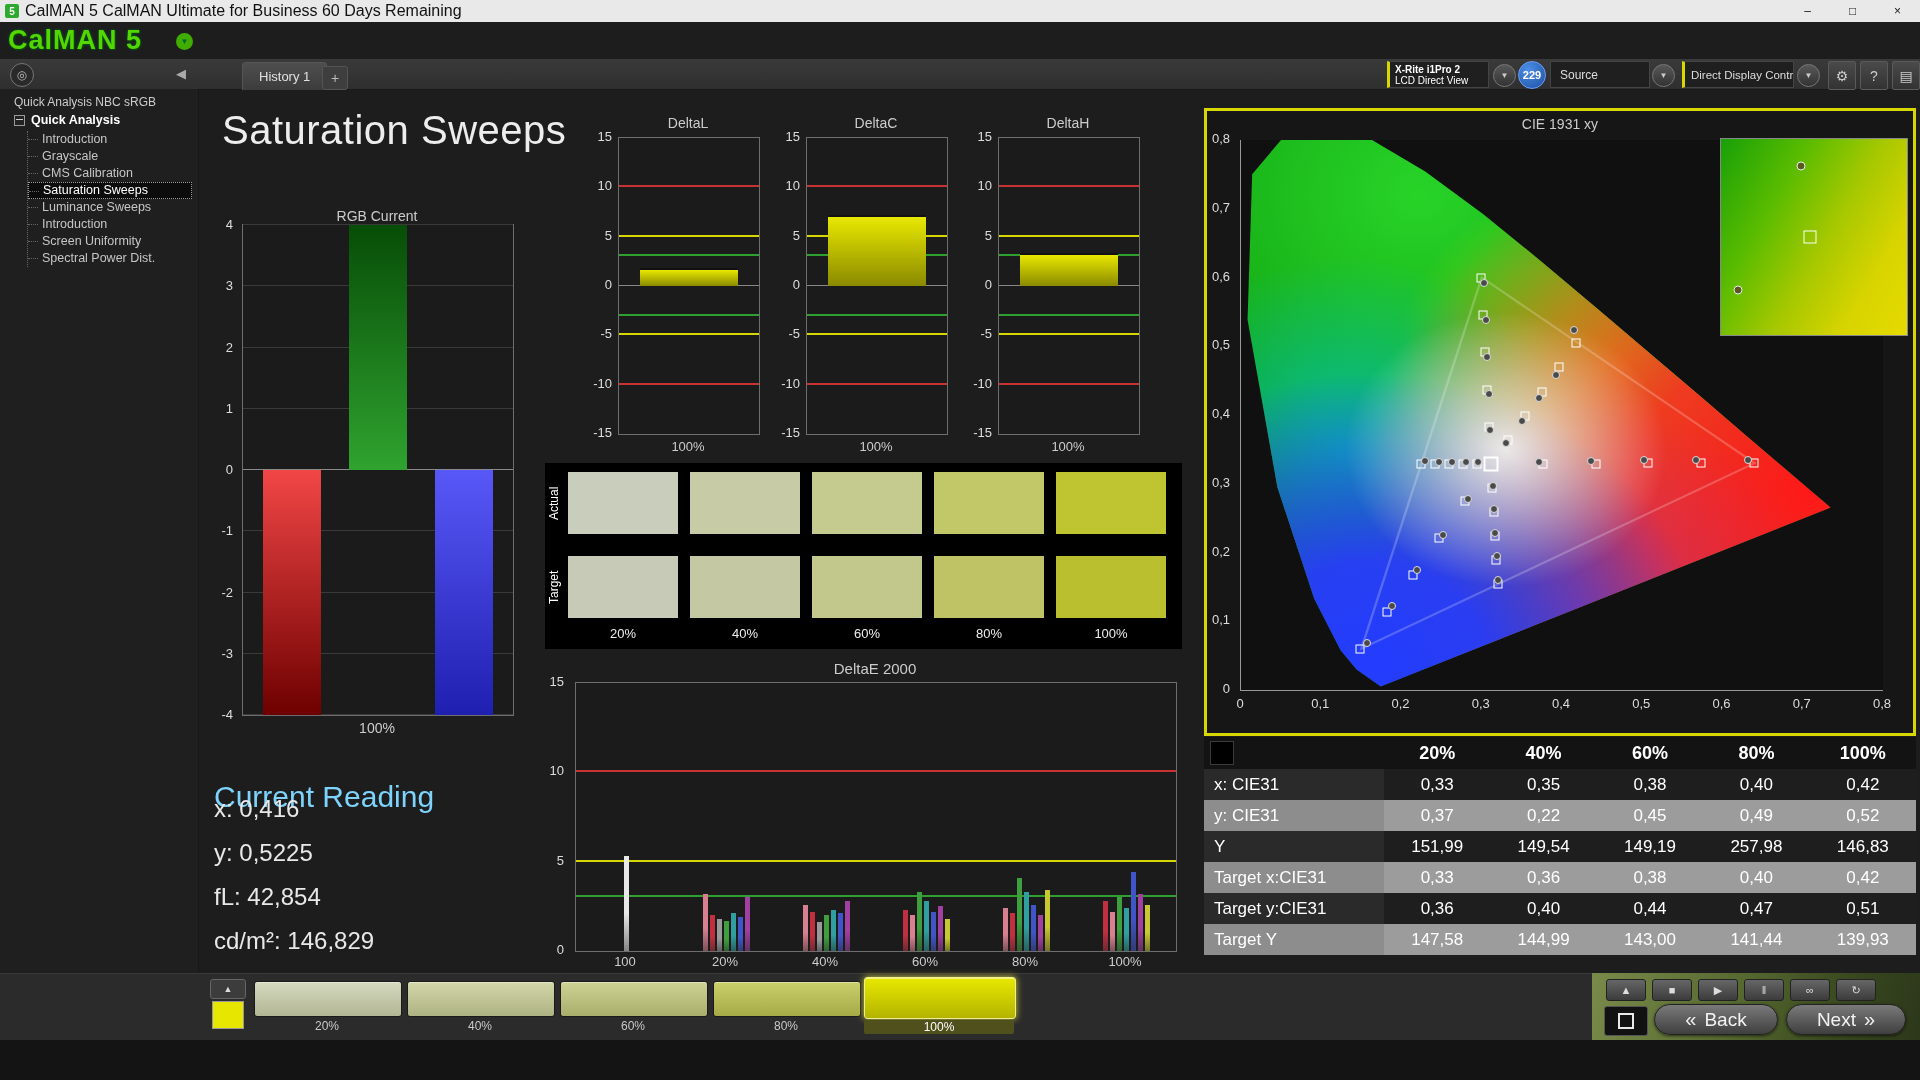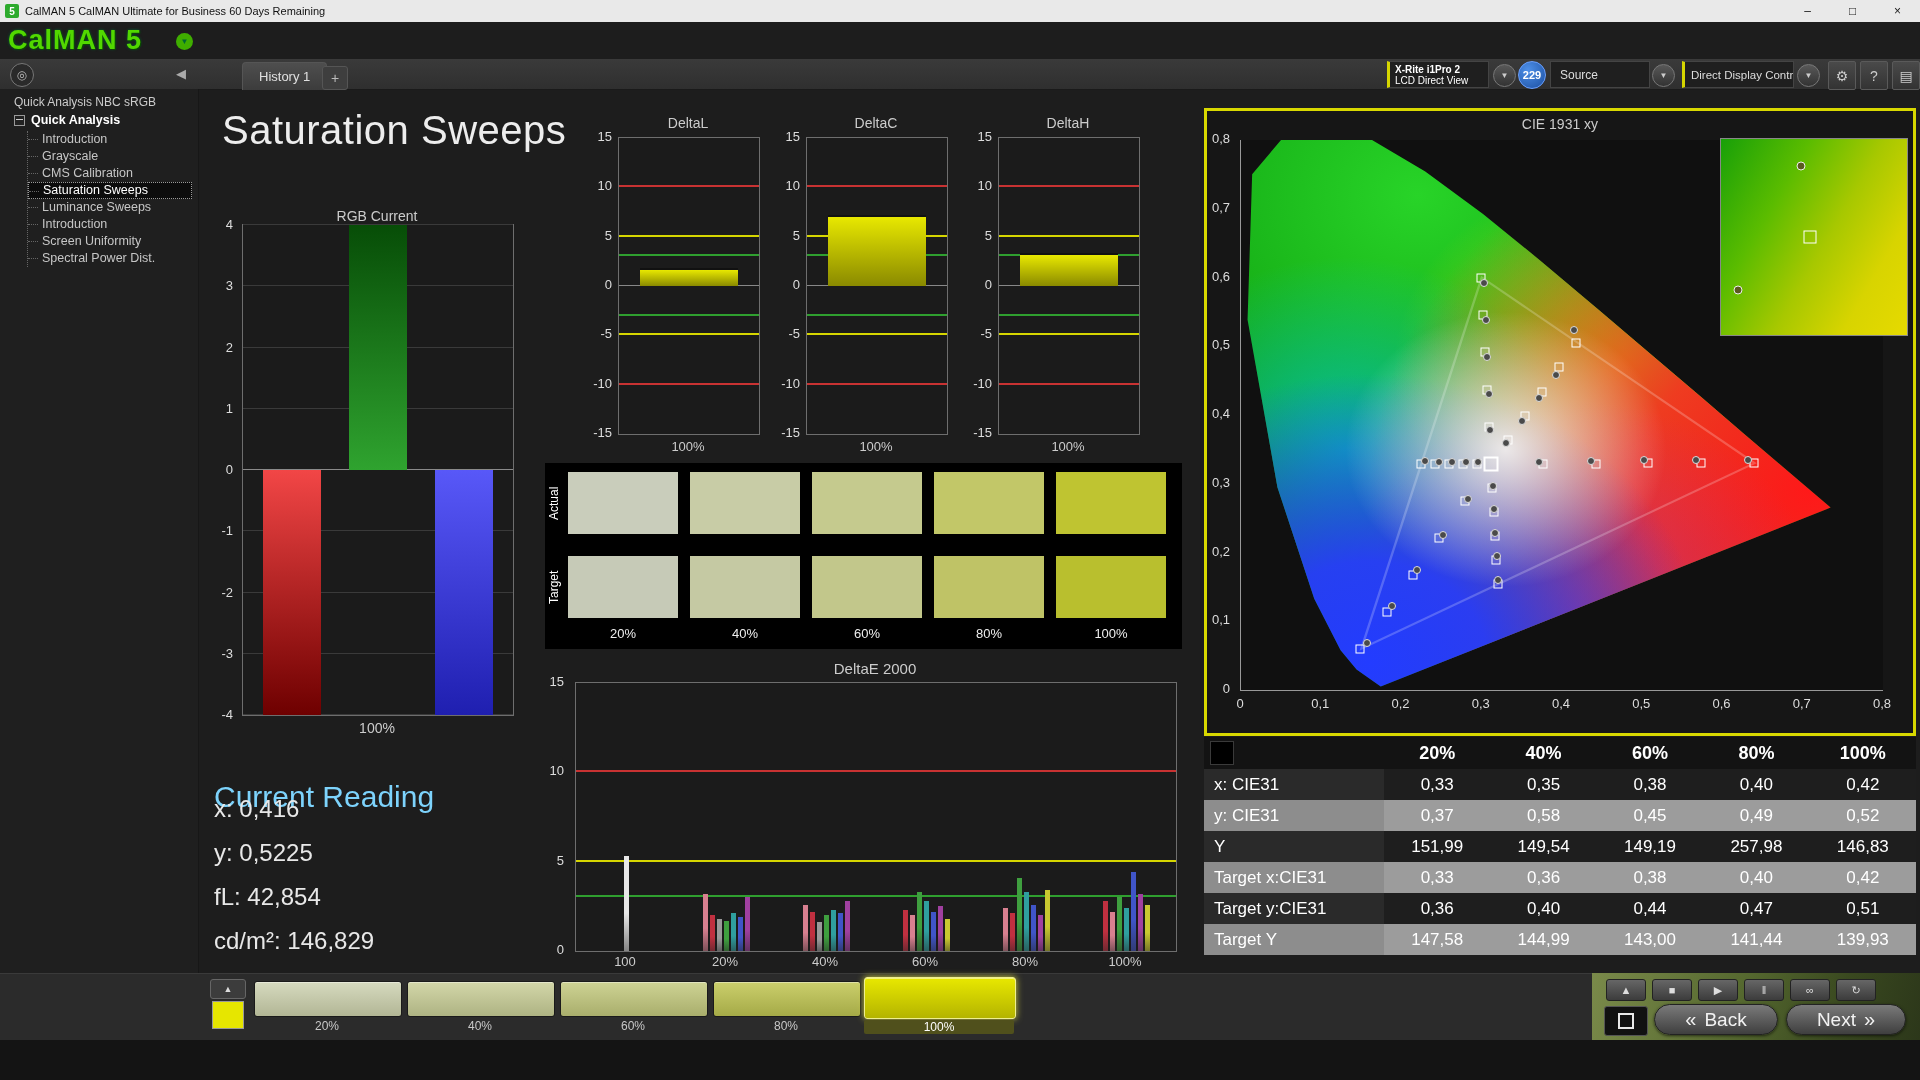--- a/index.html
+++ b/index.html
@@ -1,20 +1,20 @@
 <!DOCTYPE html>
 <html><head>
 <meta charset="utf-8">
 <style>
   html,body{margin:0;padding:0;width:1920px;height:1080px;background:#1d1d1d;overflow:hidden;
     font-family:"Liberation Sans",sans-serif;position:relative;}
   
   .titlebar{position:absolute;top:0;left:0;width:1920px;height:22px;background:#e9e9e9;display:flex;align-items:center;z-index:50;}
   .app-badge{width:14px;height:14px;background:#2daa2d;color:#fff;font-size:10px;font-weight:bold;display:flex;align-items:center;justify-content:center;margin:0 6px 0 5px;border-radius:2px;}
-  .title-text{font-size:11px;color:#111;}
+  .title-text{font-size:16px;color:#111;}
   .win-btns{margin-left:auto;display:flex;height:22px;}
   .win-btn{width:45px;height:22px;display:flex;align-items:center;justify-content:center;font-size:12px;color:#222;}
   
   .logo{position:absolute;left:8px;top:25px;font-size:27px;font-weight:800;color:#52d800;letter-spacing:1px;
     text-shadow:1px 1px 0 #0a4a00,0 0 3px #063;z-index:5;}
   .logo-drop{position:absolute;left:176px;top:33px;width:17px;height:17px;border-radius:50%;background:#3fae00;color:#063;font-size:8px;display:flex;align-items:center;justify-content:center;z-index:5;}
   .tabstrip{position:absolute;left:0;top:59px;width:1920px;height:30px;background:linear-gradient(#3a3a3a,#2f2f2f);border-bottom:1px solid #1a1a1a;}
   .round-btn{position:absolute;left:10px;top:63px;width:22px;height:22px;border-radius:50%;background:#2a2a2a;border:1px solid #777;color:#bbb;font-size:12px;display:flex;align-items:center;justify-content:center;}
   .collapse{position:absolute;left:176px;top:66px;color:#aaa;font-size:13px;}
   .tab{position:absolute;left:242px;top:62px;height:27px;line-height:27px;padding:0 16px;background:linear-gradient(#4e4e4e,#3c3c3c);border:1px solid #555;border-bottom:none;border-radius:4px 4px 0 0;color:#e0e0e0;font-size:13px;}
@@ -471,21 +471,21 @@
       <div class="tcell label">x: CIE31</div>
       <div class="tcell val">0,33</div>
       <div class="tcell val">0,35</div>
       <div class="tcell val">0,38</div>
       <div class="tcell val">0,40</div>
       <div class="tcell val">0,42</div>
     </div>
     <div class="trow gray">
       <div class="tcell label">y: CIE31</div>
       <div class="tcell val">0,37</div>
-      <div class="tcell val">0,58</div>
+      <div class="tcell val">0,22</div>
       <div class="tcell val">0,45</div>
       <div class="tcell val">0,49</div>
       <div class="tcell val">0,52</div>
     </div>
     <div class="trow dark">
       <div class="tcell label">Y</div>
       <div class="tcell val">151,99</div>
       <div class="tcell val">149,54</div>
       <div class="tcell val">149,19</div>
       <div class="tcell val">257,98</div>

